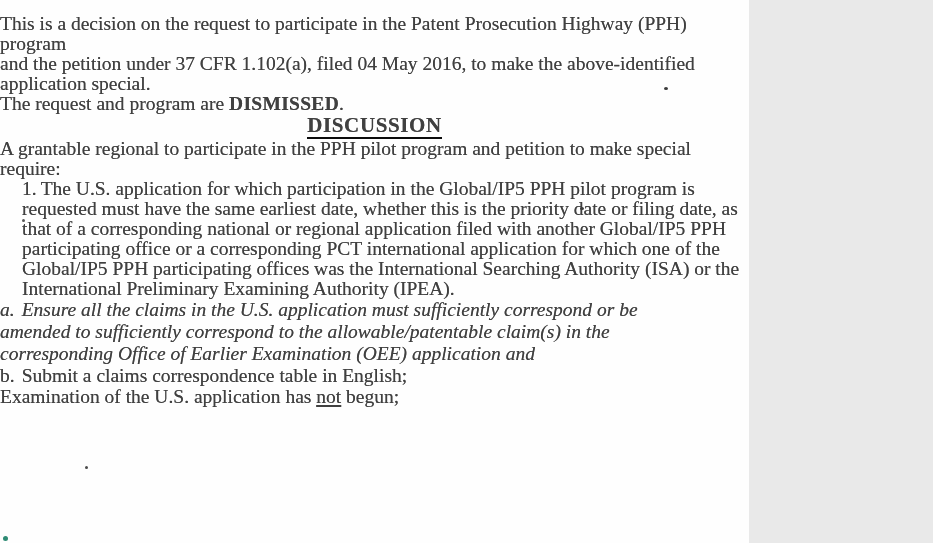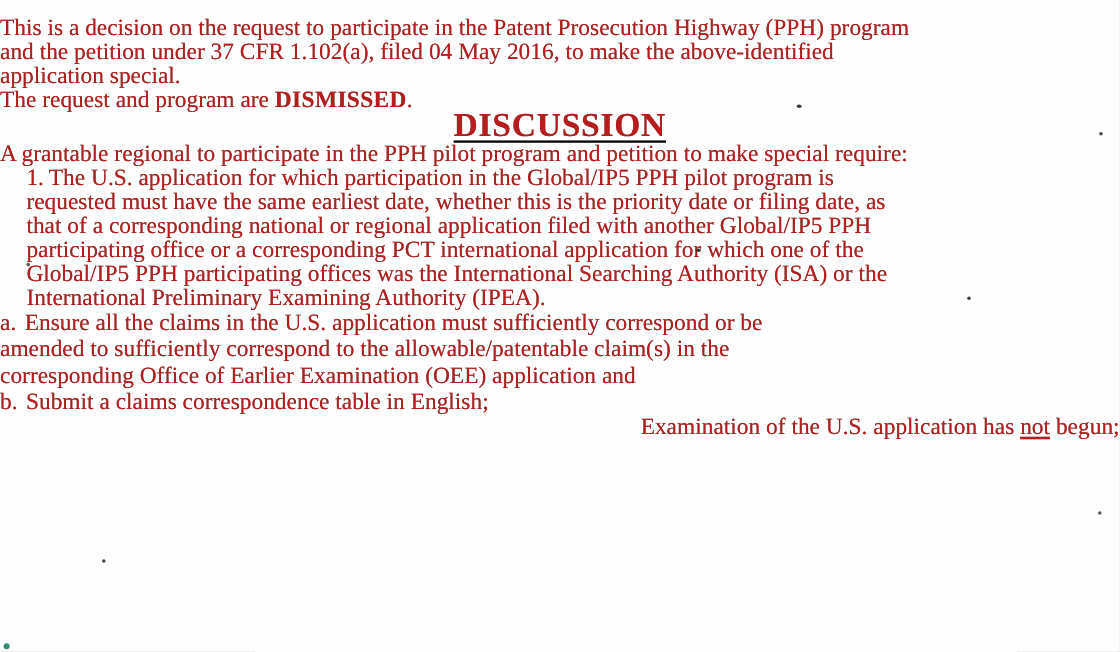--- a/index.html
+++ b/index.html
@@ -1,50 +1,50 @@
 <!DOCTYPE html>
 <html><head>
 <meta charset="utf-8">
 <style>
   html, body { margin: 0; padding: 0; background: #e9e9e9; }
   .page {
     position: relative;
-    width: 933px;
+    width: 749px;
     height: 543px;
     background: #fefefe;
     overflow: hidden;
     font-family: "Liberation Serif", "DejaVu Serif", serif;
-    color: #b91c1c;
+    color: #404040;
     font-size: 19.5px;
     line-height: 20px;
     text-shadow: 0 0 0.4px rgba(0,0,0,0.55);
   }
   .page p { margin: 0; }
   .pre { white-space: pre-line; }
   .intro   { padding-top: 14px; margin-left: 30px; margin-right: 2px; }
   .decision { margin-top: 28px; margin-left: 30px; }
   .verdict { font-weight: bold; letter-spacing: 0.3px; }
   .heading { margin-top: 24px; text-align: center; line-height: 22px; }
   .heading .hd-text {
     display: inline-block;
     font-weight: bold;
-    font-size: 28px;
+    font-size: 21px;
     letter-spacing: 0.6px;
     border-bottom: 2.5px solid #0b0b0b;
     padding-bottom: 1px;
   }
   .grantable { margin-top: 20px; margin-left: 30px; margin-right: 2px; }
   .item1 { margin-top: 22px; margin-left: 53px; margin-right: 6px; padding-left: 22px; }
   .num-inline { margin-right: 4px; }
   .hang { position: relative; margin-top: 27px; margin-left: 74px; }
   .sub { margin-left: 68px; margin-right: 45px; line-height: 22px; }
-  .sub-a { margin-top: 6px; }
+  .sub-a { margin-top: 6px; font-style: italic; }
   .sub-b { margin-top: 0; }
   .sub-label { margin-right: 7px; }
-  .item3 { margin-top: 13px; text-align: right; }
+  .item3 { margin-top: 13px; }
   .uword { text-decoration: underline; text-decoration-thickness: 1.5px; text-underline-offset: 2px; }
   .speck { position: absolute; border-radius: 50%; }
 </style>
 </head>
 <body>
 
 <div class="page">
 
   <p class="intro pre">This is a decision on the request to participate in the Patent Prosecution Highway (PPH) program
 and the petition under 37 CFR 1.102(a), filed 04 May 2016, to make the above-identified

